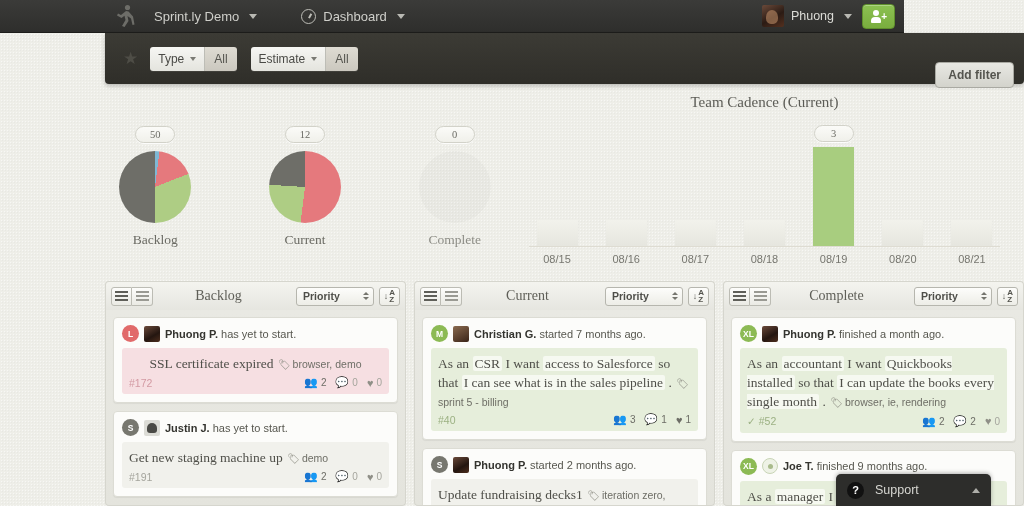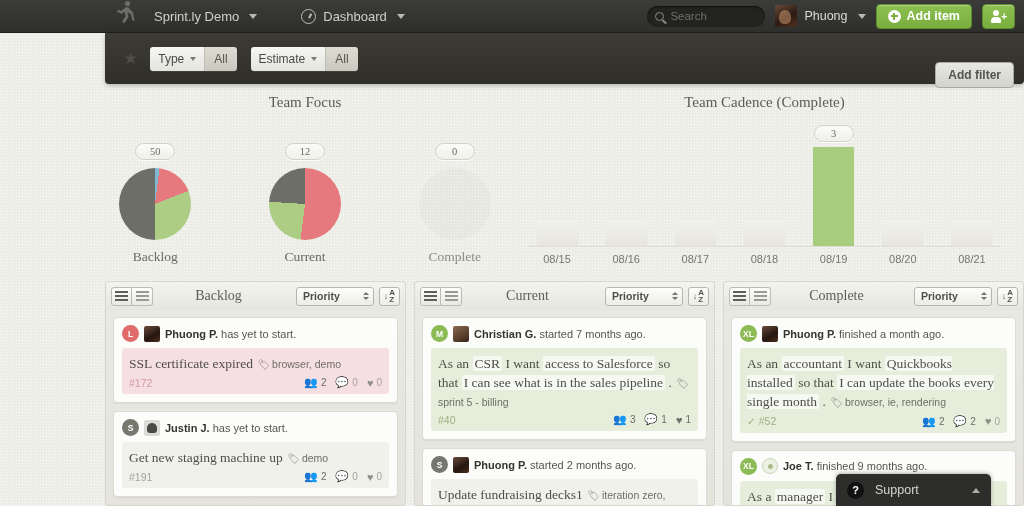--- a/index.html
+++ b/index.html
@@ -14,24 +14,24 @@
     background-image:
       radial-gradient(rgba(255,255,255,.55) 1px, transparent 1px),
       radial-gradient(rgba(0,0,0,.025) 1px, transparent 1px);
     background-size:3px 3px, 3px 3px;
     background-position:0 0, 1px 1px;
     background-color:#eeeee8;
   }
 
   
   .topnav{
-    position:absolute; left:0; top:0; width:1024px; height:33px;
+    position:absolute; left:0; top:0; width:904px; height:33px;
     background:#333331;
     background-image:linear-gradient(#3b3b39,#2e2e2c);
-    display:flex; 
+    display:flex; align-items:center;
     border-bottom:1px solid #1d1d1b;
   }
   .runner-icon{ margin-left:114px; width:22px; height:24px; position:relative; }
   .runner-icon svg{ display:block; }
   .nav-item{
     display:flex; align-items:center; gap:7px;
     color:#cfcfca; font-size:13px; margin-left:18px; cursor:pointer;
     white-space:nowrap;
   }
   .nav-item.dash{ margin-left:44px; }
@@ -230,21 +230,21 @@
   .mini-av.a2:after{content:"";position:absolute;left:3px;top:3px;width:10px;height:10px;border-radius:50% 50% 30% 30%;background:#4a4a46;}
   .mini-av.a4{ background:linear-gradient(150deg,#8a6a4f,#3a2418); }
   .mini-av.gear{ background:#eef2e6; border-radius:50%; position:relative; border:1px solid #c8d4b6;}
   .mini-av.gear:after{content:"";position:absolute;left:4.5px;top:4.5px;width:5px;height:5px;border-radius:50%;background:#a9bb8c;}
   .who{ font-size:11px; color:#57574f; }
   .who b{ color:#34342f; }
 
   .card-body{
     margin-top:6px; border-radius:3px; padding:6px 7px 5px;
   }
-  .card-body.pink{ background:#f6dfe2; }
+  .card-body.pink{ background:#f6dfe2;text-align:center; }
   .card-body.plain{ background:#f1f1ec; }
   .card-body.green{ background:#e6eedb; }
   .title-serif{
     font-family:"Liberation Serif", serif; color:#4f4f49; font-size:13.5px;
     line-height:1.35;
   }
   .hl{ background:rgba(255,255,255,.62); padding:0 2px; border-radius:2px; }
   .tagline{ font-size:10.5px; color:#6e6e66; margin-top:2px; display:inline; }
   .tag-ico{ font-size:10px; color:#8e8e85; margin-right:2px; }
   .meta{ display:flex; align-items:center; margin-top:3px; }
@@ -292,33 +292,25 @@
     <span class="caret-down"></span>
   </div>
 
   <div class="nav-item dash">
     <span class="gauge-icon"></span>
     <span>Dashboard</span>
     <span class="caret-down"></span>
   </div>
 
   <div class="nav-right">
-    <div class="searchbox">
-      <span class="mag"></span>
-      <span class="ph">Search</span>
-    </div>
     <div class="nav-item" style="margin-left:0;gap:7px;">
       <span class="avatar"></span>
       <span class="user-name">Phuong</span>
       <span class="caret-down"></span>
     </div>
-    <button class="btn-green">
-      <span class="plus-circle"></span>
-      <span>Add item</span>
-    </button>
     <button class="btn-green square">
       <span class="person-add">
         <span class="head"></span>
           <span class="body"></span>
           <span class="pl">+</span>
       </span>
     </button>
   </div>
 </div>
 
@@ -340,21 +332,20 @@
     </span>
     <span class="val">All</span>
   </div>
 
   <button class="add-filter">Add filter</button>
 </div>
 
 <div class="charts">
 
   <div class="focus-panel">
-    <div class="chart-title">Team Focus</div>
     <div class="pies">
 
       <div class="pie-col">
         <span class="badge-pill">50</span>
         <div class="pie" id="pie0" style="background: conic-gradient(rgb(127, 184, 212) 0deg, rgb(127, 184, 212) 7.2deg, rgb(229, 121, 125) 7.2deg, rgb(229, 121, 125) 68.4deg, rgb(174, 205, 132) 68.4deg, rgb(174, 205, 132) 180deg, rgb(110, 110, 104) 180deg, rgb(110, 110, 104) 360deg);"></div>
         <div class="pie-label">Backlog</div>
       </div>
 
       <div class="pie-col">
         <span class="badge-pill">12</span>
@@ -365,21 +356,21 @@
       <div class="pie-col">
         <span class="badge-pill">0</span>
         <div class="pie empty" id="pie2"></div>
         <div class="pie-label muted">Complete</div>
       </div>
 
     </div>
   </div>
 
   <div class="cadence-panel">
-    <div class="chart-title">Team Cadence (Complete)</div>
+    <div class="chart-title">Team Cadence (Current)</div>
     <div class="bars" id="cadence-bars">
         <div class="bar-col">
           <div class="bar" style="height: 22%;"></div>
         </div>
         <div class="bar-col">
           <div class="bar" style="height: 22%;"></div>
         </div>
         <div class="bar-col">
           <div class="bar" style="height: 22%;"></div>
         </div>

